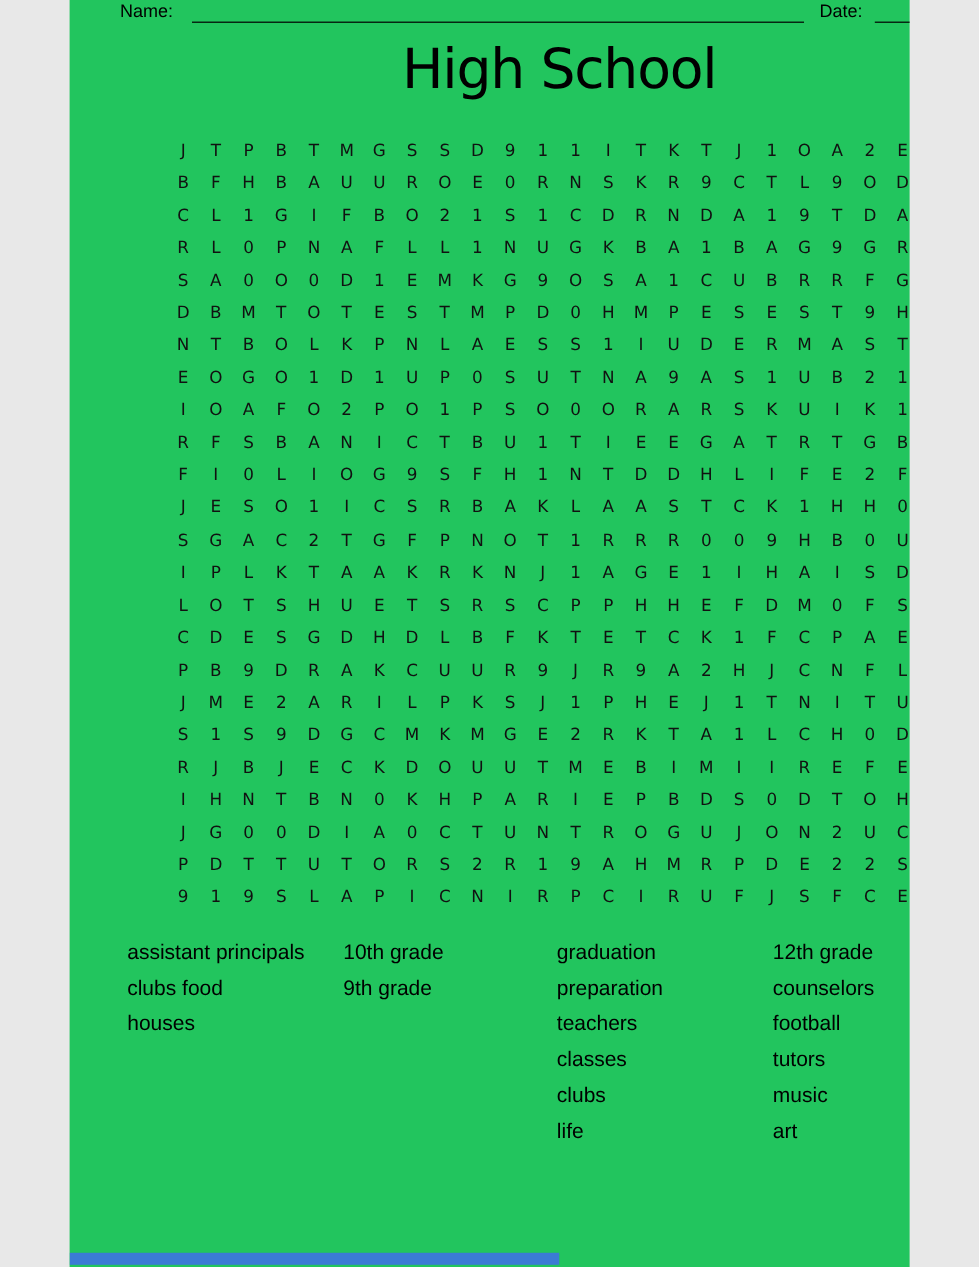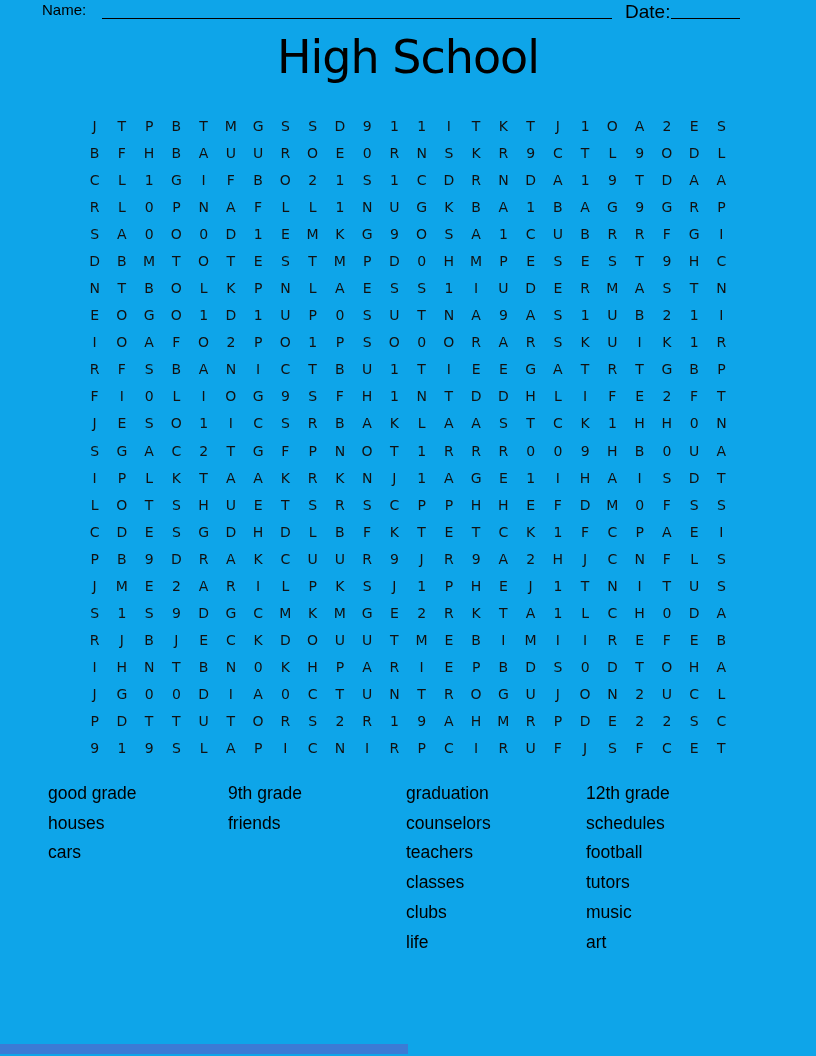--- a/index.html
+++ b/index.html
@@ -1,29 +1,29 @@
 <!DOCTYPE html>
 <html><head>
 <meta charset="utf-8">
 <style>
   html,body{margin:0;padding:0;background:#e8e8e8;}
   .page{
     position:relative;
-    width:816px;height:1056px;
+    width:700px;height:1056px;
     margin:0 auto;
-    background:#0ea5e9;
+    background:#22c55e;
     font-family:"Liberation Sans",sans-serif;
     color:#000;
     overflow:hidden;
     text-decoration:underline;
   }
   
   .name-label{position:absolute;left:42px;top:1px;font-size:15px;}
   .name-line{position:absolute;left:102px;top:18px;width:510px;border-bottom:1.5px solid #000;}
-  .date-label{position:absolute;left:625px;top:1px;font-size:19px;}
+  .date-label{position:absolute;left:625px;top:1px;font-size:15px;}
   .date-line{position:absolute;left:671px;top:18px;width:69px;border-bottom:1.5px solid #000;}
   
   .title{
     position:absolute;left:0;top:30px;width:816px;margin:0;
     text-align:center;
     font-family:"DejaVu Sans","Liberation Sans",sans-serif;
     font-size:46px;font-weight:400;letter-spacing:-1px;
   }
   
   .grid{
@@ -631,39 +631,39 @@
       <div class="cell">F</div>
       <div class="cell">J</div>
       <div class="cell">S</div>
       <div class="cell">F</div>
       <div class="cell">C</div>
       <div class="cell">E</div>
       <div class="cell">T</div>
     </div>
 
   <div class="wcol" style="left:48px">
-      <div class="word">good grade</div>
+      <div class="word">assistant principals</div>
+      <div class="word">clubs food</div>
       <div class="word">houses</div>
-      <div class="word">cars</div>
     </div>
   <div class="wcol" style="left:228px">
+      <div class="word">10th grade</div>
       <div class="word">9th grade</div>
-      <div class="word">friends</div>
     </div>
   <div class="wcol" style="left:406px">
       <div class="word">graduation</div>
-      <div class="word">counselors</div>
+      <div class="word">preparation</div>
       <div class="word">teachers</div>
       <div class="word">classes</div>
       <div class="word">clubs</div>
       <div class="word">life</div>
     </div>
   <div class="wcol" style="left:586px">
       <div class="word">12th grade</div>
-      <div class="word">schedules</div>
+      <div class="word">counselors</div>
       <div class="word">football</div>
       <div class="word">tutors</div>
       <div class="word">music</div>
       <div class="word">art</div>
     </div>
 
   <div class="footer-bar" style="background: rgb(59, 123, 213);"></div>
 
 </div>
 

